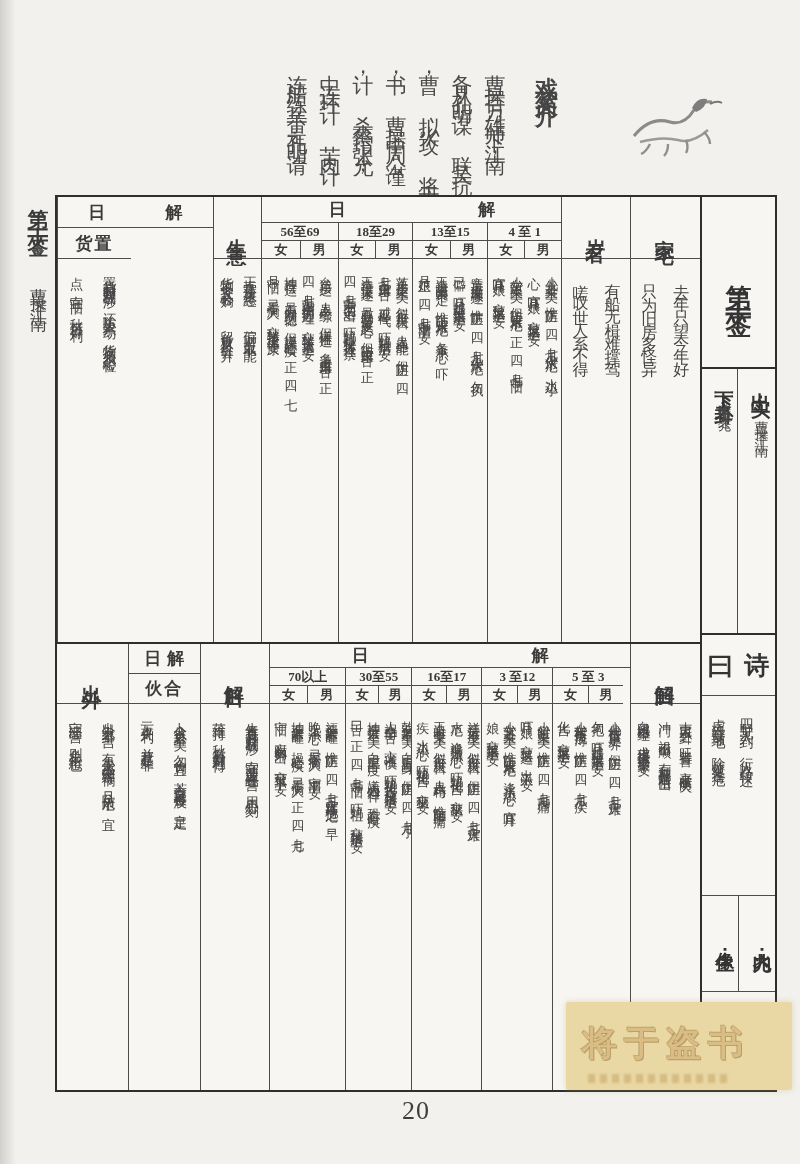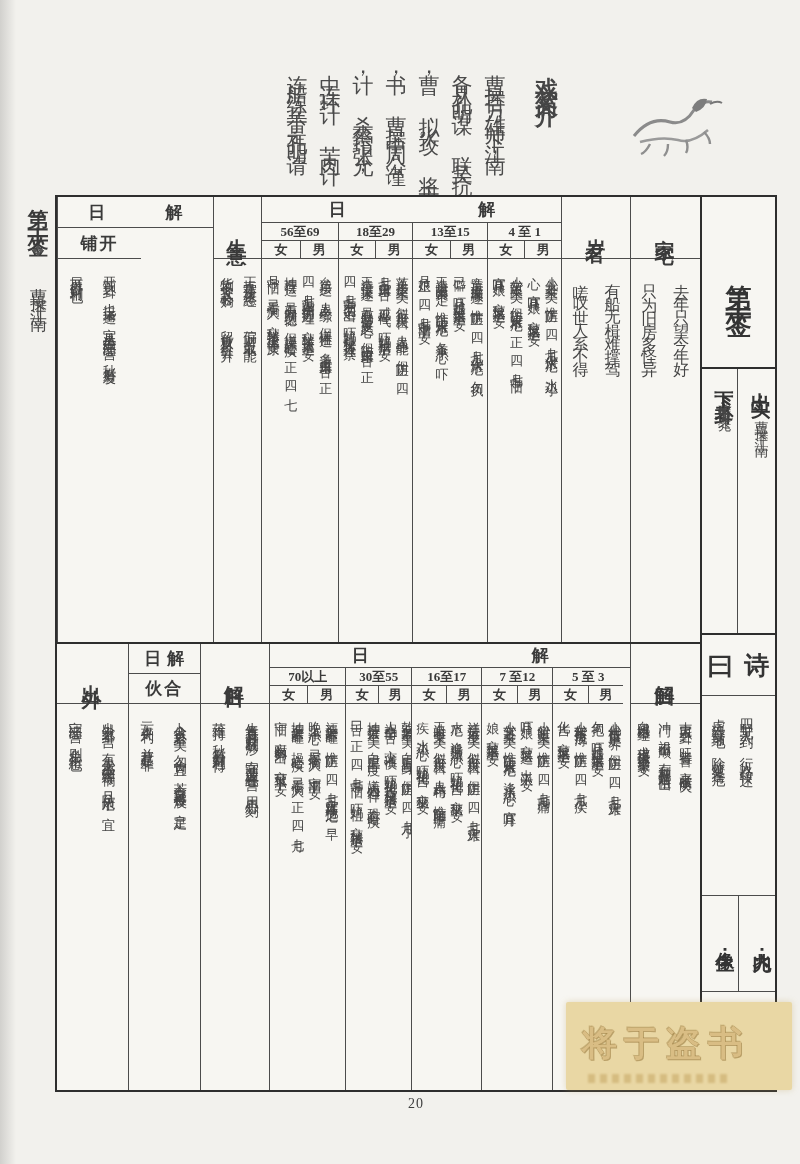--- a/index.html
+++ b/index.html
@@ -84,21 +84,21 @@
   
   .stamp{position:absolute;left:566px;top:1002px;width:226px;height:88px;
     background:#e9d7a4;border-radius:2px;z-index:5;box-shadow:0 0 6px rgba(190,160,90,.35);}
   .stamp-text{position:absolute;left:16px;top:18px;font-size:35px;font-weight:700;
     letter-spacing:7px;color:#d9bd84;
     text-shadow:0 0 1px #9a7c42, 1px 1px 0 rgba(154,124,66,.55), -1px -1px 0 rgba(154,124,66,.4);}
   .stamp-sub{position:absolute;left:22px;bottom:7px;right:60px;height:9px;filter:blur(1.2px);opacity:.5;
     background:repeating-linear-gradient(90deg,#c3a25e 0 7px,transparent 7px 12px);}
   
   .pageno{position:absolute;left:55px;top:1096px;width:722px;text-align:center;
-    font-size:14px;color:#3f3f3f;letter-spacing:1px;}
+    font-size:26px;color:#3f3f3f;letter-spacing:1px;}
 </style>
 </head>
 <body>
 
 <div class="gutter"></div>
 
 <div class="intro">
   <div class="intro-title">戏文简介</div>
   <div class="intro-body">曹操百万雄师下江南，刘备从孔明谋，联吴抗曹，拟火攻。将于盗书，曹操中周公谨计，杀蔡瑁张允；又中连环计、苦肉计，连船练兵于是孔明请</div>
 </div>
@@ -121,25 +121,25 @@
   <div class="main-area">
 
     <div class="utable">
 
       <div class="grp" style="width:156px">
         <div class="grp-hdr" style="height:31px">
           <span>日</span>
           <span>解</span>
         </div>
         <div class="grp-body">
-          <div class="subcol" style="width:83px">
-            <div class="hdr hdr-h" style="height:31px">铺开</div>
-            <div class="cellbody">
-                <div class="vtext t-two">开铺之卦　也运未通　宜从正道守旧经营　秋后有发
-展可得财利也</div>
+          <div class="subcol" style="width:73px">
+            <div class="hdr hdr-h" style="height:31px">货置</div>
+            <div class="cellbody">
+                <div class="vtext t-two">置货初时财利跋涉　还防小人累劫　货物必须小心检
+点　宜守旧　秋后可得利</div>
               </div>
           </div>
         </div>
       </div>
 
       <div class="col" style="width:49px">
         <div class="vhdr" style="height:62px">生意</div>
         <div class="cellbody">
             <div class="vtext t-shengyi">正直守份生意经　　偏财一点取不能
 货物不宜贪心购　　留货秋月价会升</div>
@@ -293,21 +293,21 @@
               <div class="gcell">男</div>
             </div>
             <div class="cellbody">
                 <div class="vtext t-age5">祥造运度不美　似行舟失楫　但防正　四　七月灾难
 水厄　逢船过游小心　吓妈祖化吉　交秋平安
 玉造时令未美　似行舟失楫　人虽精巧　惟防脚手痛
 疾　水边小心　吓妈祖化吉　交秋平安</div>
               </div>
           </div>
           <div class="subcol" style="width:71px">
-            <div class="hdr range" style="height:18px">7 至12</div>
+            <div class="hdr range" style="height:18px">3 至12</div>
             <div class="genders">
               <div class="gcell">女</div>
               <div class="gcell">男</div>
             </div>
             <div class="cellbody">
                 <div class="vtext t-age5">小童时运未美　惟防正　四　七月脚痛
 吓月娘　交秋返运　出入平安
 小女之卦未美　惟防灾难水厄　逢水边小心　宜吓月
 娘　交秋返运平安</div>
               </div>

